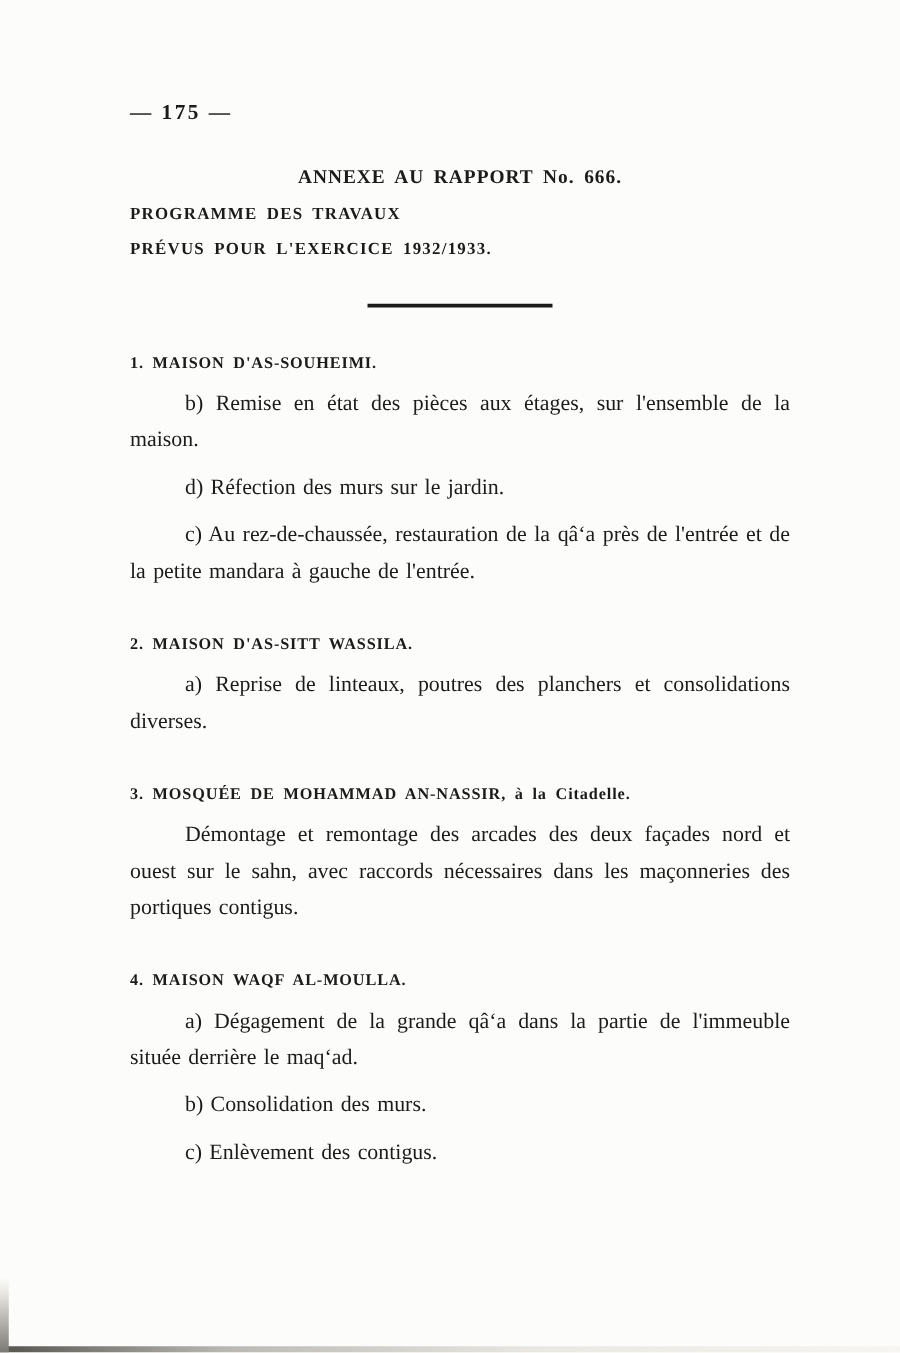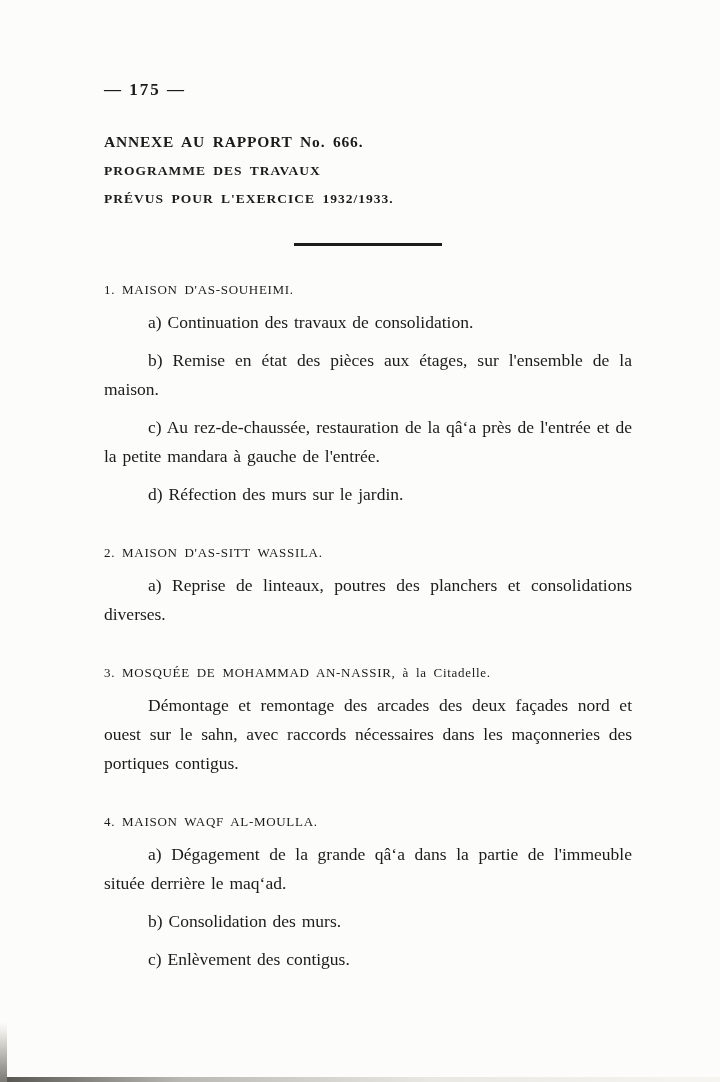--- a/index.html
+++ b/index.html
@@ -14,21 +14,21 @@
   }
   .page {
     padding: 80px 88px 0 104px;
   }
   .page-number {
     font-weight: bold;
     font-size: 17px;
     letter-spacing: 2px;
   }
   .doc-title {
-    text-align: left;
+    text-align: center;
     font-weight: bold;
     font-size: 15.5px;
     letter-spacing: 0.8px;
     margin-top: 33px;
     word-spacing: 3px;
   }
   .doc-subtitle {
     text-align: left;
     font-weight: bold;
     font-size: 13.5px;
@@ -38,21 +38,21 @@
   }
   .rule {
     border: none;
     border-top: 3px solid #1b1b1b;
     width: 148px;
     margin: 36px auto 0 auto;
   }
   .section { margin-top: 36px; }
   .sec-heading {
     font-size: 13px;
-    font-weight: normal;
+    font-weight: bold;
     letter-spacing: 0.7px;
     word-spacing: 3px;
     margin: 0 0 10px 0;
   }
   p.body {
     font-size: 17.5px;
     line-height: 29px;
     text-align: justify;
     text-indent: 44px;
     margin: 9px 0;
@@ -80,24 +80,23 @@
 
   <div class="doc-title">ANNEXE AU RAPPORT No. 666.</div>
 
   <div class="doc-subtitle">PROGRAMME DES TRAVAUX</div>
   <div class="doc-subtitle">PRÉVUS POUR L'EXERCICE 1932/1933.</div>
 
   <hr class="rule">
 
   <div class="section">
     <h2 class="sec-heading">1.  MAISON D'AS-SOUHEIMI.</h2>
-    <p class="body">a) Continuation des travaux de consolidation.</p>
     <p class="body">b) Remise en état des pièces aux étages, sur l'ensemble de la maison.</p>
+    <p class="body">d) Réfection des murs sur le jardin.</p>
     <p class="body">c) Au rez-de-chaussée, restauration de la qâ‘a près de l'entrée et de la petite mandara à gauche de l'entrée.</p>
-    <p class="body">d) Réfection des murs sur le jardin.</p>
   </div>
 
   <div class="section">
     <h2 class="sec-heading">2.  MAISON D'AS-SITT WASSILA.</h2>
     <p class="body">a) Reprise de linteaux, poutres des planchers et consolidations diverses.</p>
   </div>
 
   <div class="section">
     <h2 class="sec-heading">3.  MOSQUÉE DE MOHAMMAD AN-NASSIR, à la Citadelle.</h2>
     <p class="body">Démontage et remontage des arcades des deux façades nord et ouest sur le sahn, avec raccords nécessaires dans les maçonneries des portiques contigus.</p>

